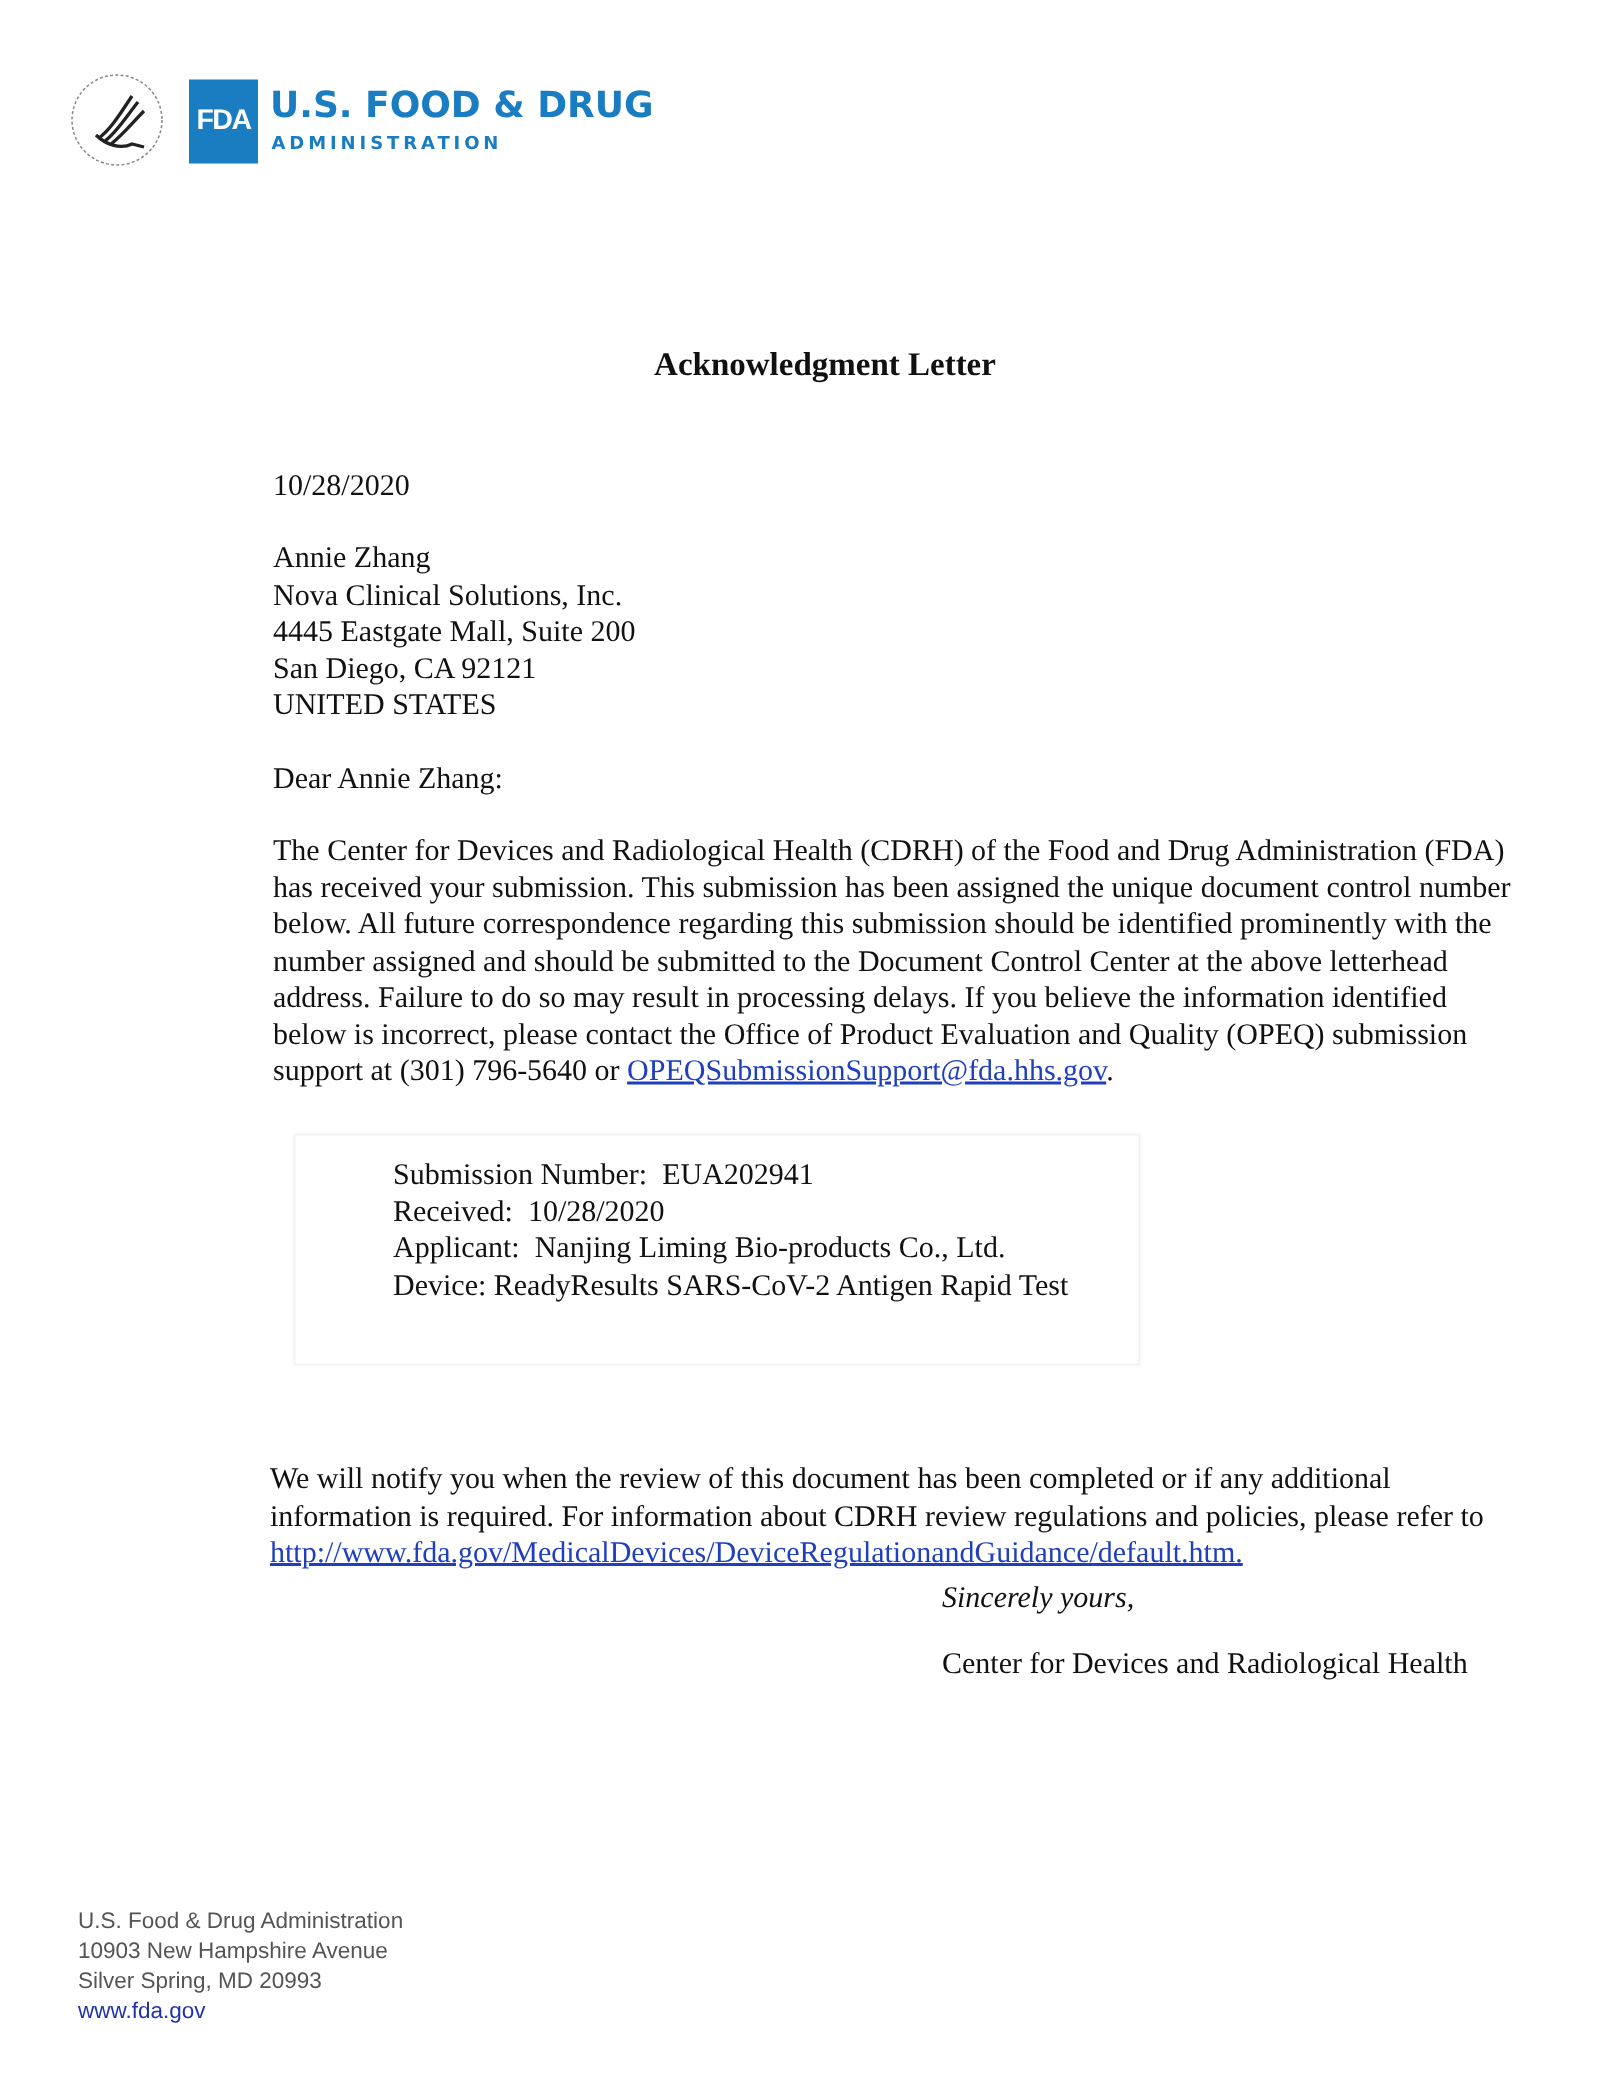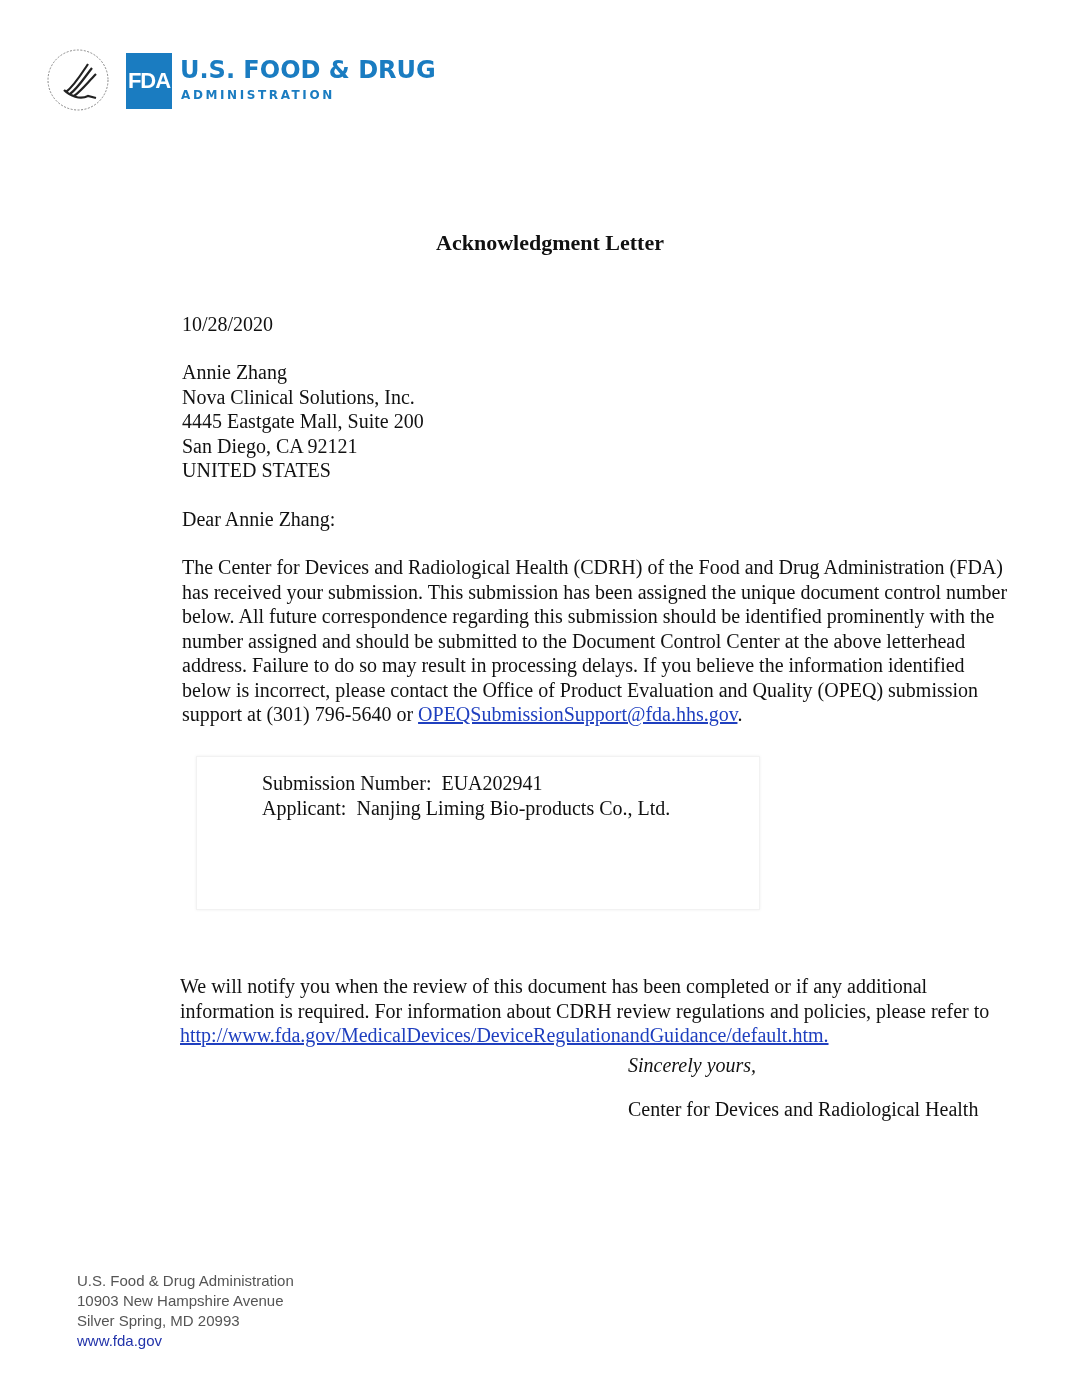--- a/index.html
+++ b/index.html
@@ -1,34 +1,34 @@
 <!DOCTYPE html>
 <html><head>
 <meta charset="utf-8">
 <style>
   html, body { margin:0; padding:0; background:#ffffff; }
   body { width:1080px; height:1399px; position:relative; overflow:hidden; font-family:"Liberation Serif", serif; color:#111; }
   .abs { position:absolute; }
   .hhs-seal { left:44px; top:46px; width:68px; height:68px; }
-  .fda-box { left:126px; top:53px; width:46px; height:56px; background:#1a7cc1; color:#fff; font-family:"Liberation Sans", sans-serif; font-weight:bold; font-size:22px; display:flex; align-items:center; justify-content:center; letter-spacing:-1px; }
+  .fda-box { left:126px; top:53px; width:46px; height:56px; background:#1a7cc1; color:#fff; font-family:"Liberation Sans", sans-serif; font-weight:bold; font-size:19px; display:flex; align-items:center; justify-content:center; letter-spacing:-1px; }
   .fda-title { left:180px; top:56px; font-family:"DejaVu Sans", sans-serif; font-weight:bold; font-size:24px; color:#1a7cc1; letter-spacing:0px; }
   .fda-sub { left:181px; top:88px; font-family:"DejaVu Sans", sans-serif; font-size:12px; color:#1a7cc1; letter-spacing:2.6px; font-weight:bold; }
   .doc-title { left:0; width:1100px; top:230px; text-align:center; font-weight:bold; font-size:22px; }
   .txt { font-size:20px; line-height:24.5px;margin-left:36px; }
   .date { left:146px; top:312px; }
   .addr { left:146px; top:360px; }
   .greet { left:146px; top:507px; }
   .para1 { left:146px; top:555px; width:830px; }
   a { color:#1f3fbf; text-decoration:underline; }
   .subbox { left:196px; top:756px; width:562px; height:152px; border:1px solid #f2f2f2; box-shadow:0 0 3px #f0f0f0; }
   .subinfo { left:226px; top:771px; }
   .para2 { left:144px; top:974px; width:830px; }
   .closing { left:592px; top:1053px;font-style:italic; }
   .signer { left:592px; top:1097px; }
-  .footer { left:52px; top:1271px; font-family:"Liberation Sans", sans-serif; font-size:15px; line-height:20px; color:#555;margin-left:25px; }
+  .footer { left:52px; top:1271px; font-family:"Liberation Sans", sans-serif; font-size:15px; line-height:20px; color:#555; }
   .footer a { color:#2233aa; text-decoration:none; }
 </style>
 </head>
 <body>
 
 <div class="abs hhs-seal">
   <svg width="68" height="68" viewBox="0 0 68 68">
     <circle cx="34" cy="34" r="30" fill="none" stroke="#888" stroke-width="1" stroke-dasharray="2 1.5"></circle>
     <path d="M22 46 C30 40 36 30 44 18 M26 48 C34 42 40 32 48 22 M30 50 C38 44 44 36 52 28 M20 44 C26 50 36 54 44 50 L52 52" fill="none" stroke="#222" stroke-width="2.2"></path>
   </svg>
@@ -49,21 +49,23 @@
   <div>UNITED STATES</div>
 </div>
 
 <div class="abs txt greet">Dear Annie Zhang:</div>
 
 <div class="abs txt para1"><span>The Center for Devices and Radiological Health (CDRH) of the Food and Drug Administration (FDA) has received your submission. This submission has been assigned the unique document control number below. All future correspondence regarding this submission should be identified prominently with the number assigned and should be submitted to the Document Control Center at the above letterhead address. Failure to do so may result in processing delays. If you believe the information identified below is incorrect, please contact the Office of Product Evaluation and Quality (OPEQ) submission support at (301) 796-5640 or </span><a href="#">OPEQSubmissionSupport@fda.hhs.gov</a><span>.</span></div>
 
 <div class="abs subbox"></div>
 <div class="abs txt subinfo">
   <div><span>Submission Number:</span>&nbsp; <span>EUA202941</span></div>
+  <div><span>Received:</span>&nbsp; <span>10/28/2020</span></div>
   <div><span>Applicant:</span>&nbsp; <span>Nanjing Liming Bio-products Co., Ltd.</span></div>
+  <div><span>Device:</span> <span>ReadyResults SARS-CoV-2 Antigen Rapid Test</span></div>
 </div>
 
 <div class="abs txt para2"><span>We will notify you when the review of this document has been completed or if any additional information is required. For information about CDRH review regulations and policies, please refer to </span><a href="#">http://www.fda.gov/MedicalDevices/DeviceRegulationandGuidance/default.htm.</a></div>
 
 <div class="abs txt closing">Sincerely yours,</div>
 <div class="abs txt signer">Center for Devices and Radiological Health</div>
 
 <div class="abs footer">
   <div>U.S. Food &amp; Drug Administration</div>
   <div>10903 New Hampshire Avenue</div>

